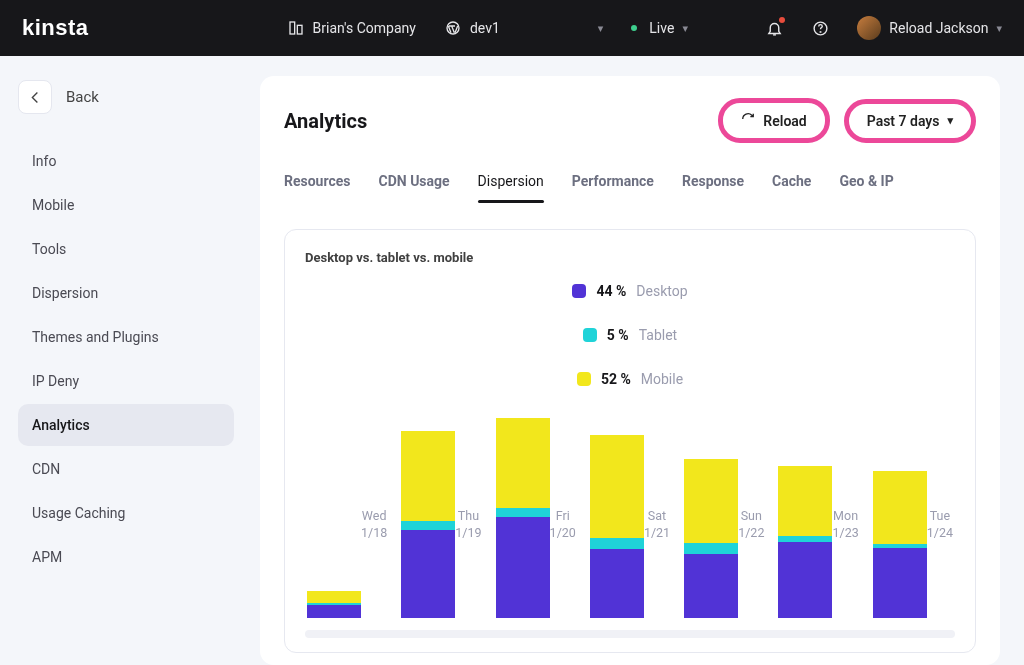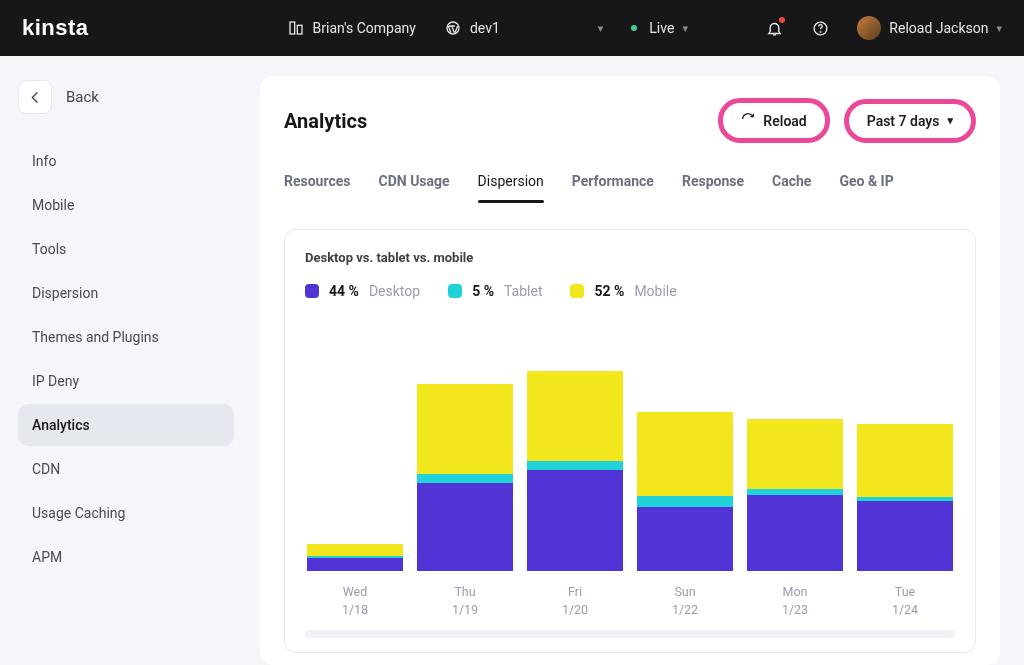--- a/index.html
+++ b/index.html
@@ -32,27 +32,27 @@
   .head-spacer { flex:1; }
   .btn-outline { border:5px solid #ec4899;background:#fff;border-radius:22px;padding:9px 18px;font-size:14px;color:#222;cursor:pointer;display:flex;align-items:center;gap:8px;font-weight:600;}
   .btn-outline + .btn-outline { margin-left:14px; }
   .tabs { display:flex;gap:28px;margin-top:24px;border-bottom:0; }
   .tab { font-size:14px;color:#6c6f80;padding:6px 0 14px 0;cursor:pointer;font-weight:700;position:relative;}
   .tab.active { color:#17171a; font-weight:400;}
   .tab.active::after { content:"";position:absolute;left:0;right:0;bottom:0;height:3px;background:#17171a;border-radius:2px;}
   
   .panel { border:1px solid #e6e8f0;border-radius:12px;margin-top:26px;padding:20px 20px 14px 20px;flex:1;display:flex;flex-direction:column;}
   .panel-title { font-size:13px;font-weight:700;color:#404040;margin-bottom:18px;}
-  .legend { display:flex;gap:28px;align-items:center;margin-bottom:16px;}
+  .legend { display:flex;gap:28px;align-items:center;margin-bottom:16px;flex-direction:column;}
   .lg-item { display:flex;align-items:center;gap:10px;font-size:14px;}
   .swatch { width:14px;height:14px;border-radius:4px;}
   .lg-pct { font-weight:700;color:#17171a;}
   .lg-name { color:#9a9cae;}
   .chart-area { flex:1;display:flex;align-items:flex-end;gap:14px;padding:0 2px;}
-  .col { flex:1;display:flex;flex-direction:column;align-items:center; }
+  .col { flex:1;display:flex;flex-direction:row;align-items:center; }
   .stack { width:100%;display:flex;flex-direction:column;justify-content:flex-end; }
   .seg { width:100%; }
   .xlabel { margin-top:12px;text-align:center;color:#9a9cae;font-size:12.5px;line-height:1.4;}
   .scroll-track { height:8px;background:#f0f1f6;border-radius:4px;margin-top:12px;}
 </style>
 </head>
 <body>
 
 <div class="topbar">
   <div class="logo">
@@ -202,20 +202,28 @@
             <div class="col">
               <div class="stack" style="height: 200px;">
                 <div class="seg" style="height: 89.5238px; background: rgb(242, 231, 28);"></div>
                 <div class="seg" style="height: 9.52381px; background: rgb(31, 211, 216);"></div>
                 <div class="seg" style="height: 100.952px; background: rgb(81, 51, 214);"></div>
               </div>
               <div class="xlabel">Fri<br>1/20</div>
             </div>
             <div class="col">
               <div class="stack" style="height: 200px;">
+                <div class="seg" style="height: 102.857px; background: rgb(242, 231, 28);"></div>
+                <div class="seg" style="height: 11.4286px; background: rgb(31, 211, 216);"></div>
+                <div class="seg" style="height: 68.5714px; background: rgb(81, 51, 214);"></div>
+              </div>
+              <div class="xlabel">Sat<br>1/21</div>
+            </div>
+            <div class="col">
+              <div class="stack" style="height: 200px;">
                 <div class="seg" style="height: 83.8095px; background: rgb(242, 231, 28);"></div>
                 <div class="seg" style="height: 11.4286px; background: rgb(31, 211, 216);"></div>
                 <div class="seg" style="height: 63.8095px; background: rgb(81, 51, 214);"></div>
               </div>
               <div class="xlabel">Sun<br>1/22</div>
             </div>
             <div class="col">
               <div class="stack" style="height: 200px;">
                 <div class="seg" style="height: 70.4762px; background: rgb(242, 231, 28);"></div>
                 <div class="seg" style="height: 5.71429px; background: rgb(31, 211, 216);"></div>

